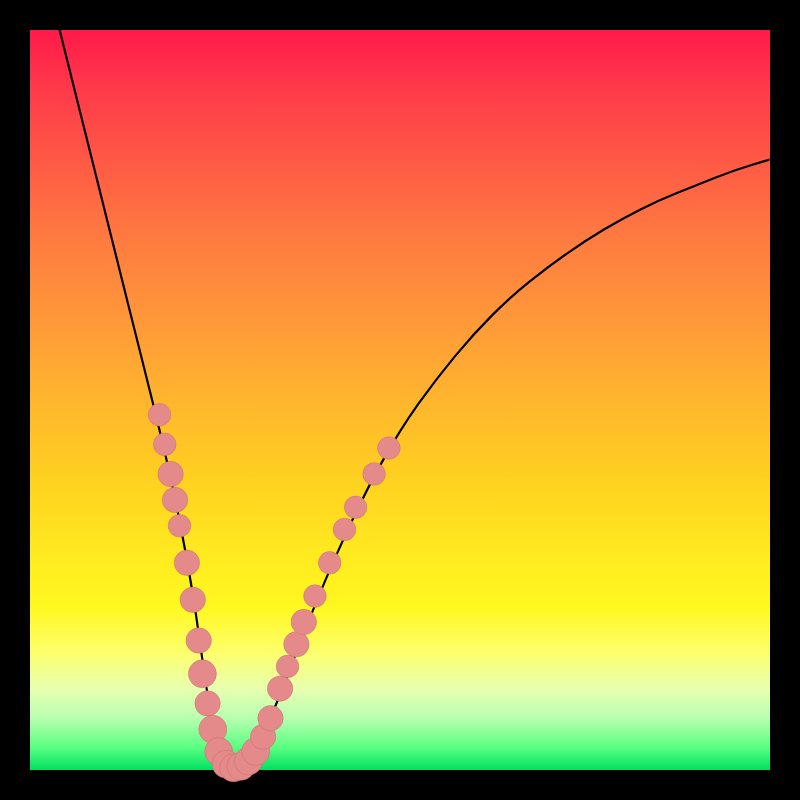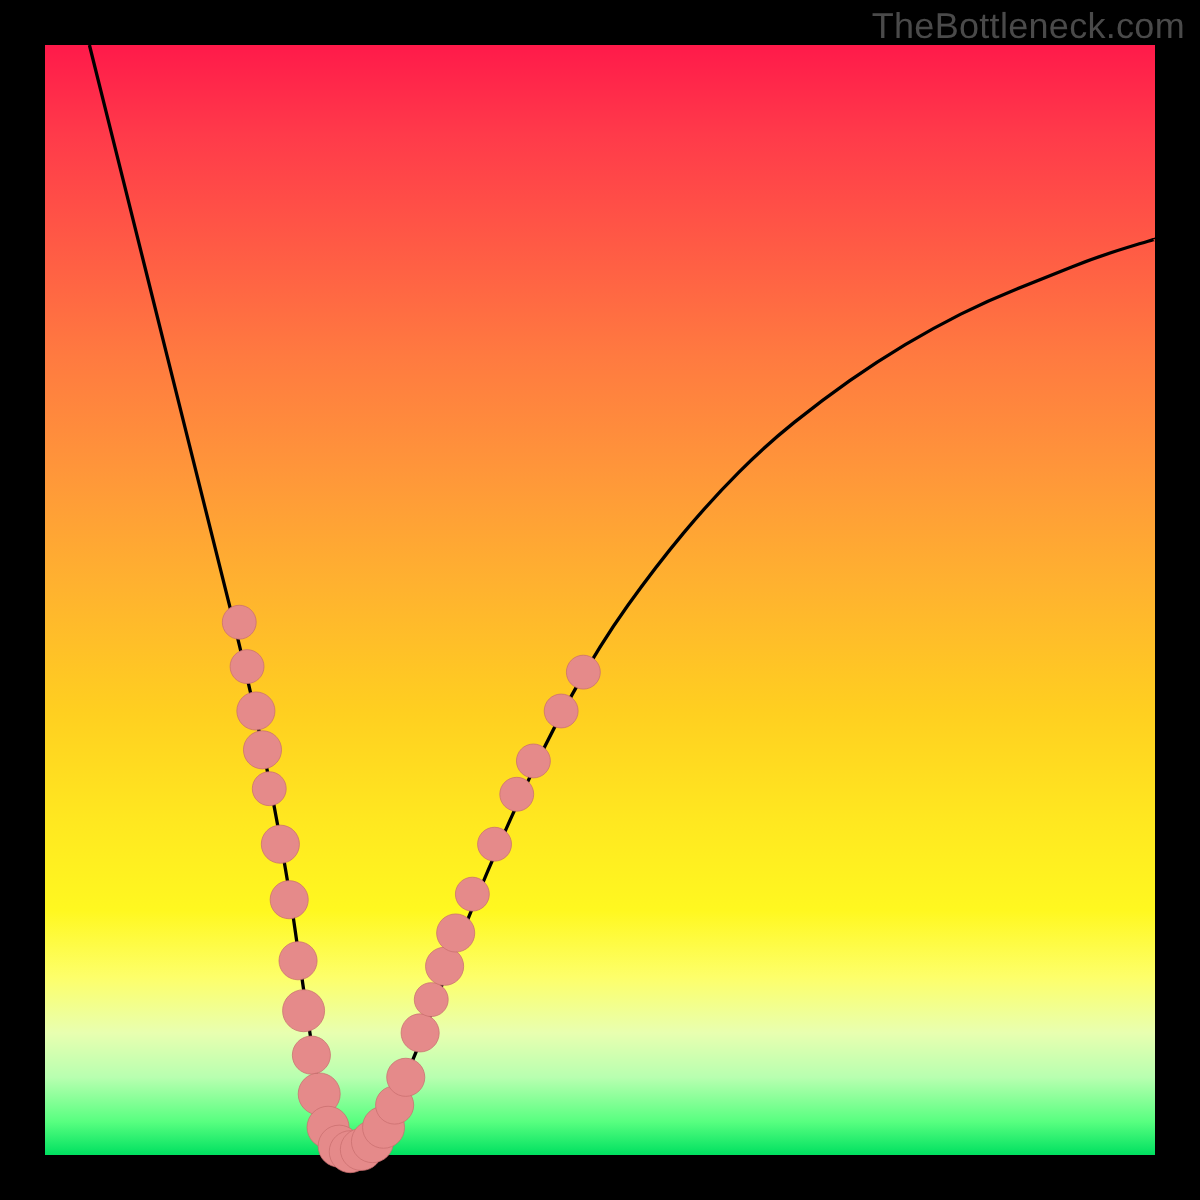--- a/index.html
+++ b/index.html
@@ -56,21 +56,20 @@
     top: 0;
     width: 740px;
     height: 740px;
     overflow: visible;
   }
 </style>
 </head>
 <body>
 
 <div class="frame">
-  <div class="watermark">TheBottleneck.com</div>
   <div class="plot-area">
     <svg class="curve" viewBox="0 0 740 740">
       <path id="curve-path" fill="none" stroke="#000000" stroke-width="2.2" d="M 29.6 0.0 Q 29.6 0.0 37.0 29.6 Q 44.4 59.2 51.8 88.8 Q 59.2 118.4 66.6 148.0 Q 74.0 177.6 81.4 207.2 Q 88.8 236.8 96.2 266.4 Q 103.6 296.0 111.0 325.6 Q 118.4 355.2 125.8 384.8 Q 133.2 414.4 140.6 447.7 Q 148.0 481.0 155.4 521.7 Q 162.8 562.4 166.5 588.3 Q 170.2 614.2 173.9 640.1 Q 177.6 666.0 181.3 688.2 Q 185.0 710.4 188.7 721.5 Q 192.4 732.6 199.8 734.5 Q 207.2 736.3 214.6 730.8 Q 222.0 725.2 233.1 703.0 Q 244.2 680.8 255.3 651.2 Q 266.4 621.6 281.2 584.6 Q 296.0 547.6 314.5 506.9 Q 333.0 466.2 351.5 432.9 Q 370.0 399.6 388.5 373.7 Q 407.0 347.8 425.5 325.6 Q 444.0 303.4 462.5 284.9 Q 481.0 266.4 499.5 251.6 Q 518.0 236.8 536.5 223.8 Q 555.0 210.9 573.5 199.8 Q 592.0 188.7 610.5 179.4 Q 629.0 170.2 647.5 162.8 Q 666.0 155.4 684.5 148.0 Q 703.0 140.6 721.5 135.0 T 740.0 129.5"></path>
       <g id="marker-group">
           <circle cx="129.5" cy="384.8" r="11.3" fill="#e58a8a" stroke="#c96f6f" stroke-width="0.5"></circle>
           <circle cx="134.7" cy="414.4" r="11.3" fill="#e58a8a" stroke="#c96f6f" stroke-width="0.5"></circle>
           <circle cx="140.6" cy="444.0" r="12.7" fill="#e58a8a" stroke="#c96f6f" stroke-width="0.5"></circle>
           <circle cx="145.0" cy="469.9" r="12.7" fill="#e58a8a" stroke="#c96f6f" stroke-width="0.5"></circle>
           <circle cx="149.5" cy="495.8" r="11.3" fill="#e58a8a" stroke="#c96f6f" stroke-width="0.5"></circle>
           <circle cx="156.9" cy="532.8" r="12.7" fill="#e58a8a" stroke="#c96f6f" stroke-width="0.5"></circle>

